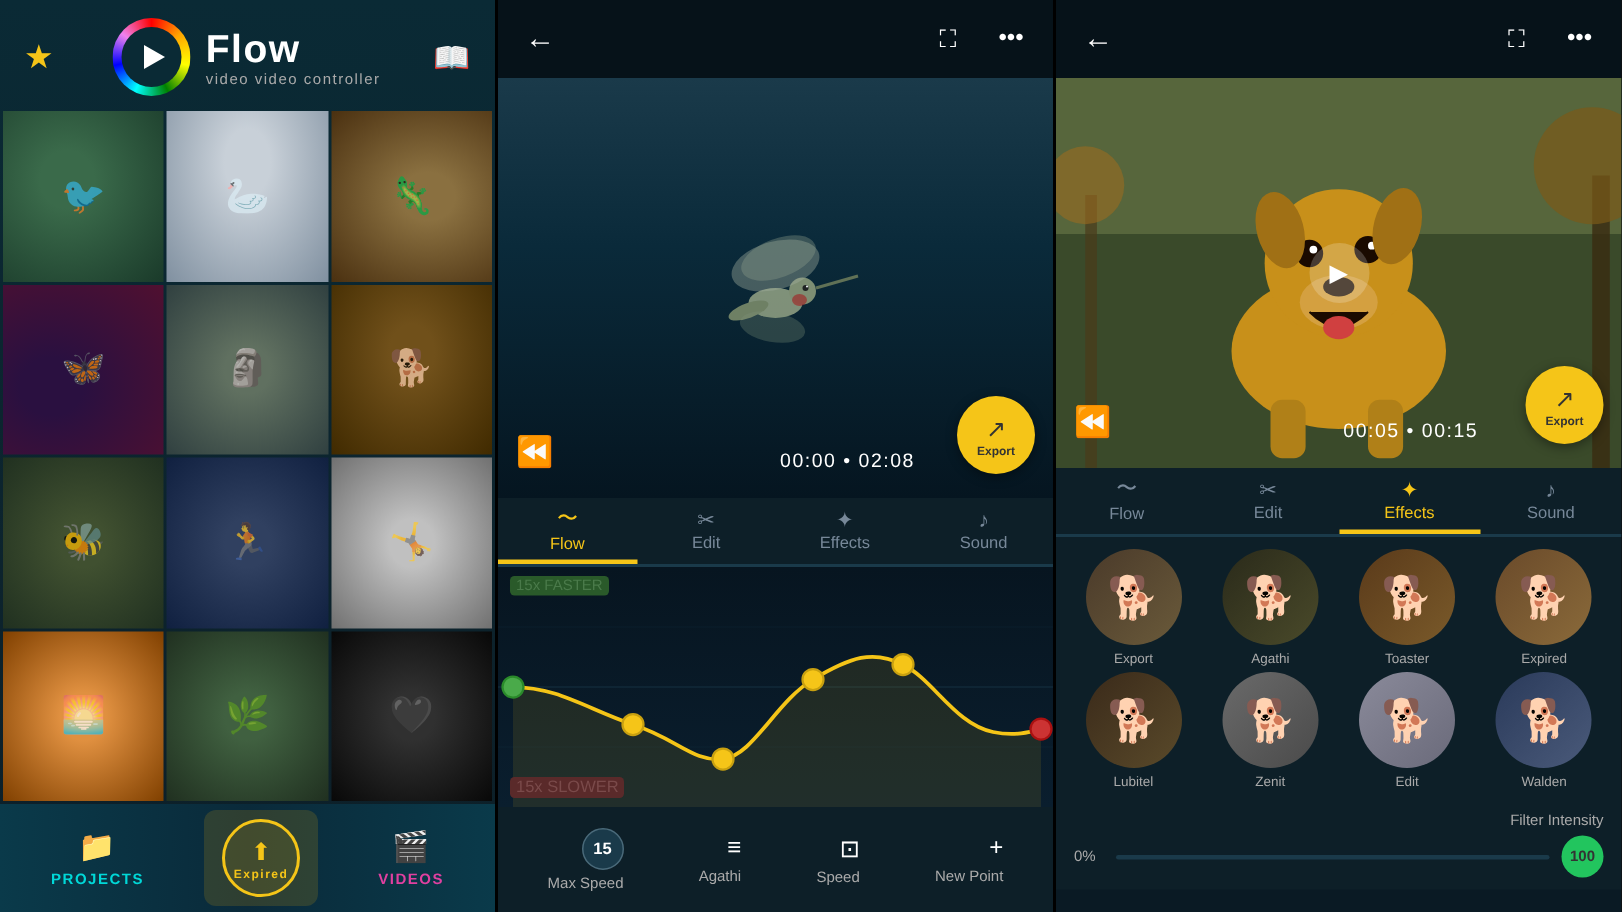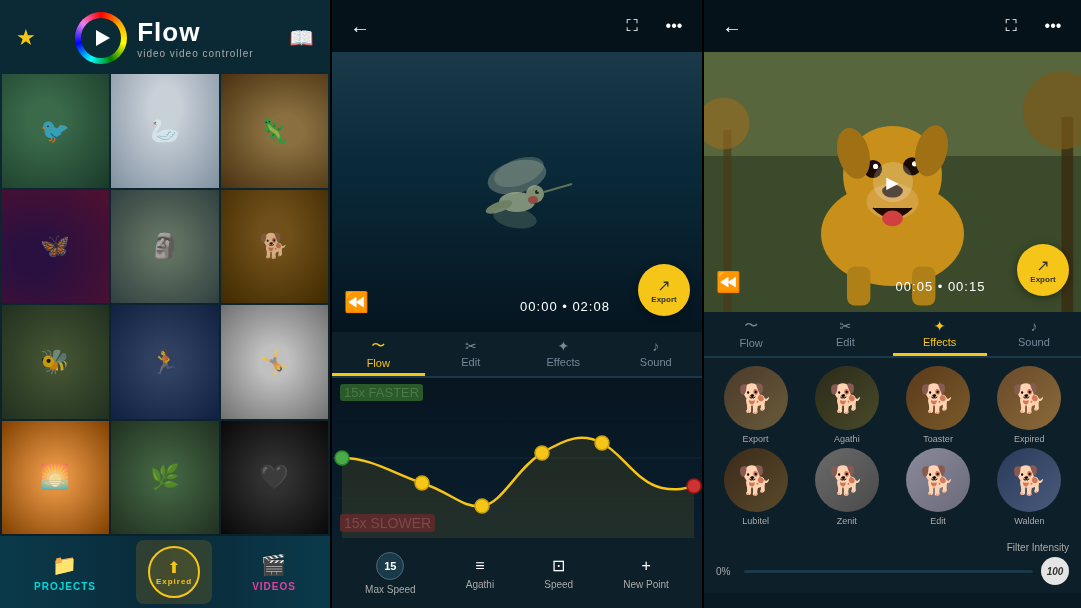--- a/index.html
+++ b/index.html
@@ -335,32 +335,32 @@
       height: 160px;
       background: linear-gradient(180deg, #071520 0%, #0a1e2e 100%);
       position: relative;
       overflow: hidden;
     }
 
     .flow-label-faster {
       position: absolute;
       top: 6px;
       left: 8px;
-      font-size: 13px;
+      font-size: 10px;
       color: #4a7a4a;
       background: #2a5a2a;
       padding: 1px 4px;
       border-radius: 3px;
     }
 
     .flow-label-slower {
       position: absolute;
       bottom: 6px;
       left: 8px;
-      font-size: 14px;
+      font-size: 11px;
       color: #7a4a4a;
       background: #5a2a2a;
       padding: 1px 4px;
       border-radius: 3px;
     }
 
     .flow-curve-svg {
       width: 100%;
       height: 100%;
     }
@@ -371,21 +371,21 @@
       background: #0d1f28;
       display: flex;
       align-items: center;
       justify-content: space-around;
       padding: 0 8px;
     }
 
     .ctrl-btn {
       display: flex;
       flex-direction: column;
-      align-items: center;
+      align-items: flex-end;
       gap: 4px;
       cursor: pointer;
       color: #aaa;
       font-size: 10px;
     }
 
     .ctrl-btn-icon { font-size: 16px; color: white; }
     .ctrl-number {
       width: 28px;
       height: 28px;
@@ -516,28 +516,27 @@
       height: 100%;
       background: #f5c518;
       border-radius: 2px;
       width: 0%;
     }
 
     .intensity-value-circle {
       width: 28px;
       height: 28px;
       border-radius: 50%;
-      background: #e5e5e5;
+      background: #22c55e;
       display: flex;
       align-items: center;
       justify-content: center;
       font-size: 10px;
       font-weight: bold;
       color: #333;
-      font-style: italic;
     }
 
     
     .panel-divider {
       width: 2px;
       background: #000;
       flex-shrink: 0;
     }
 
     

